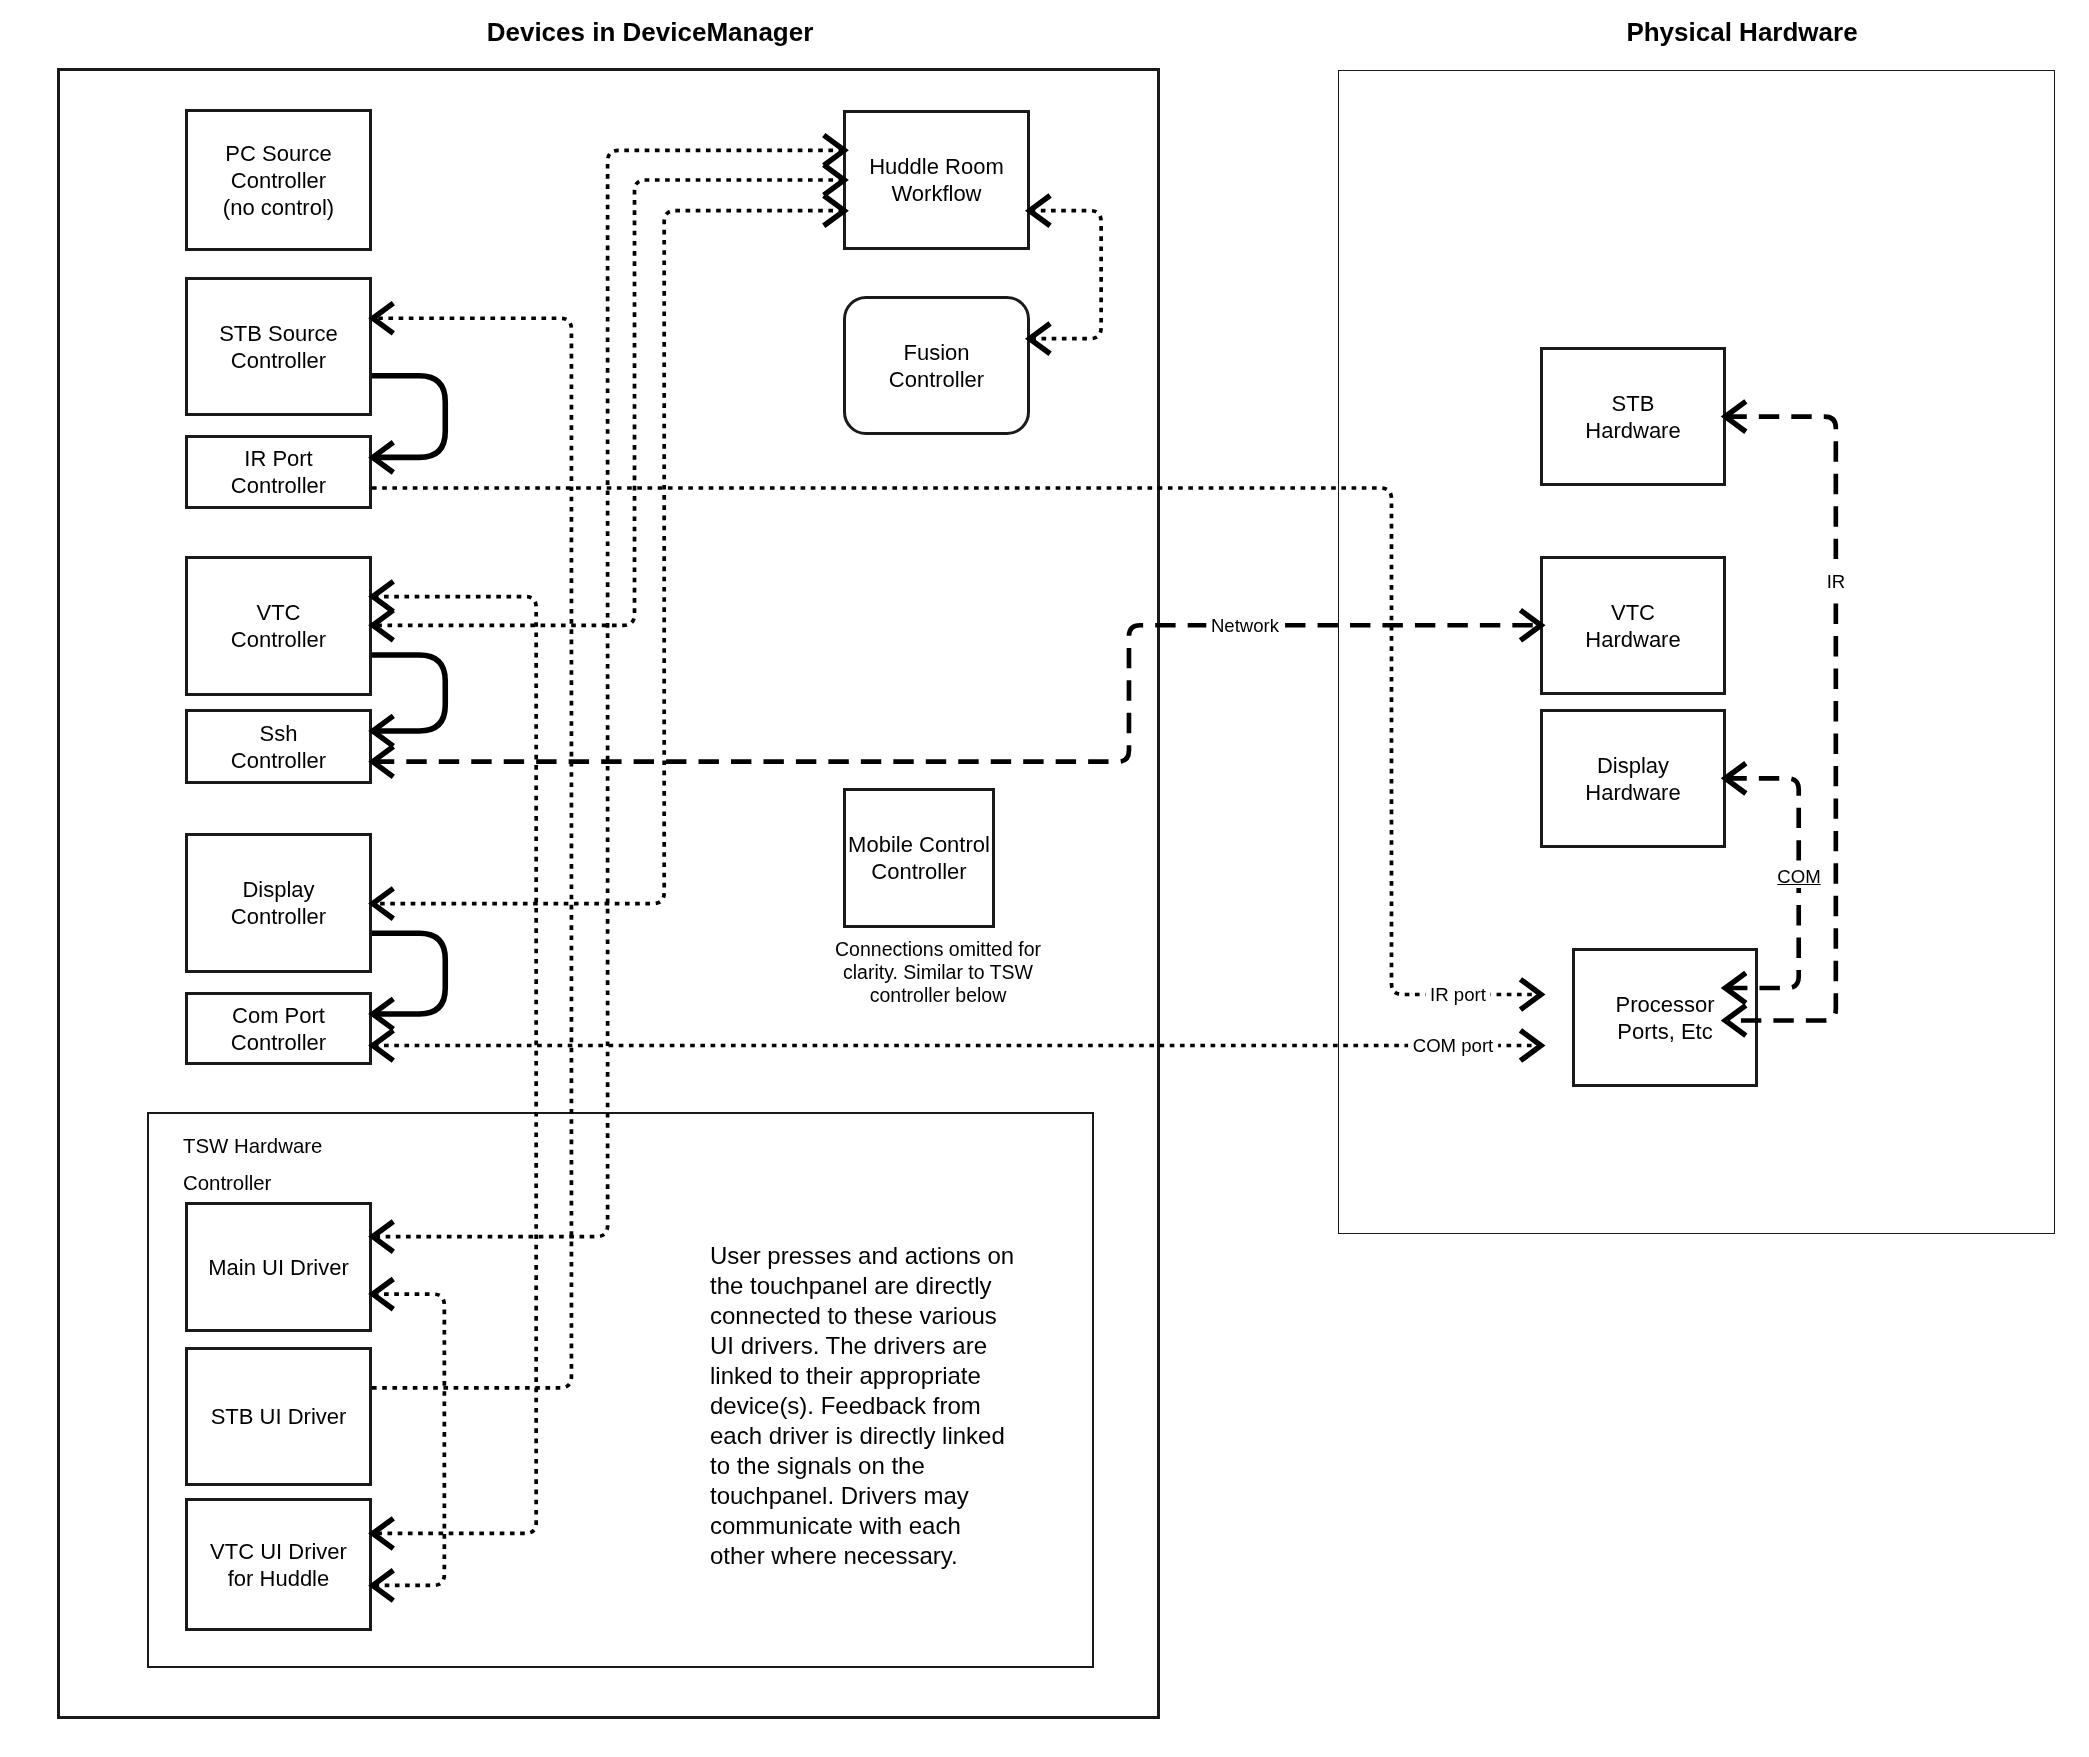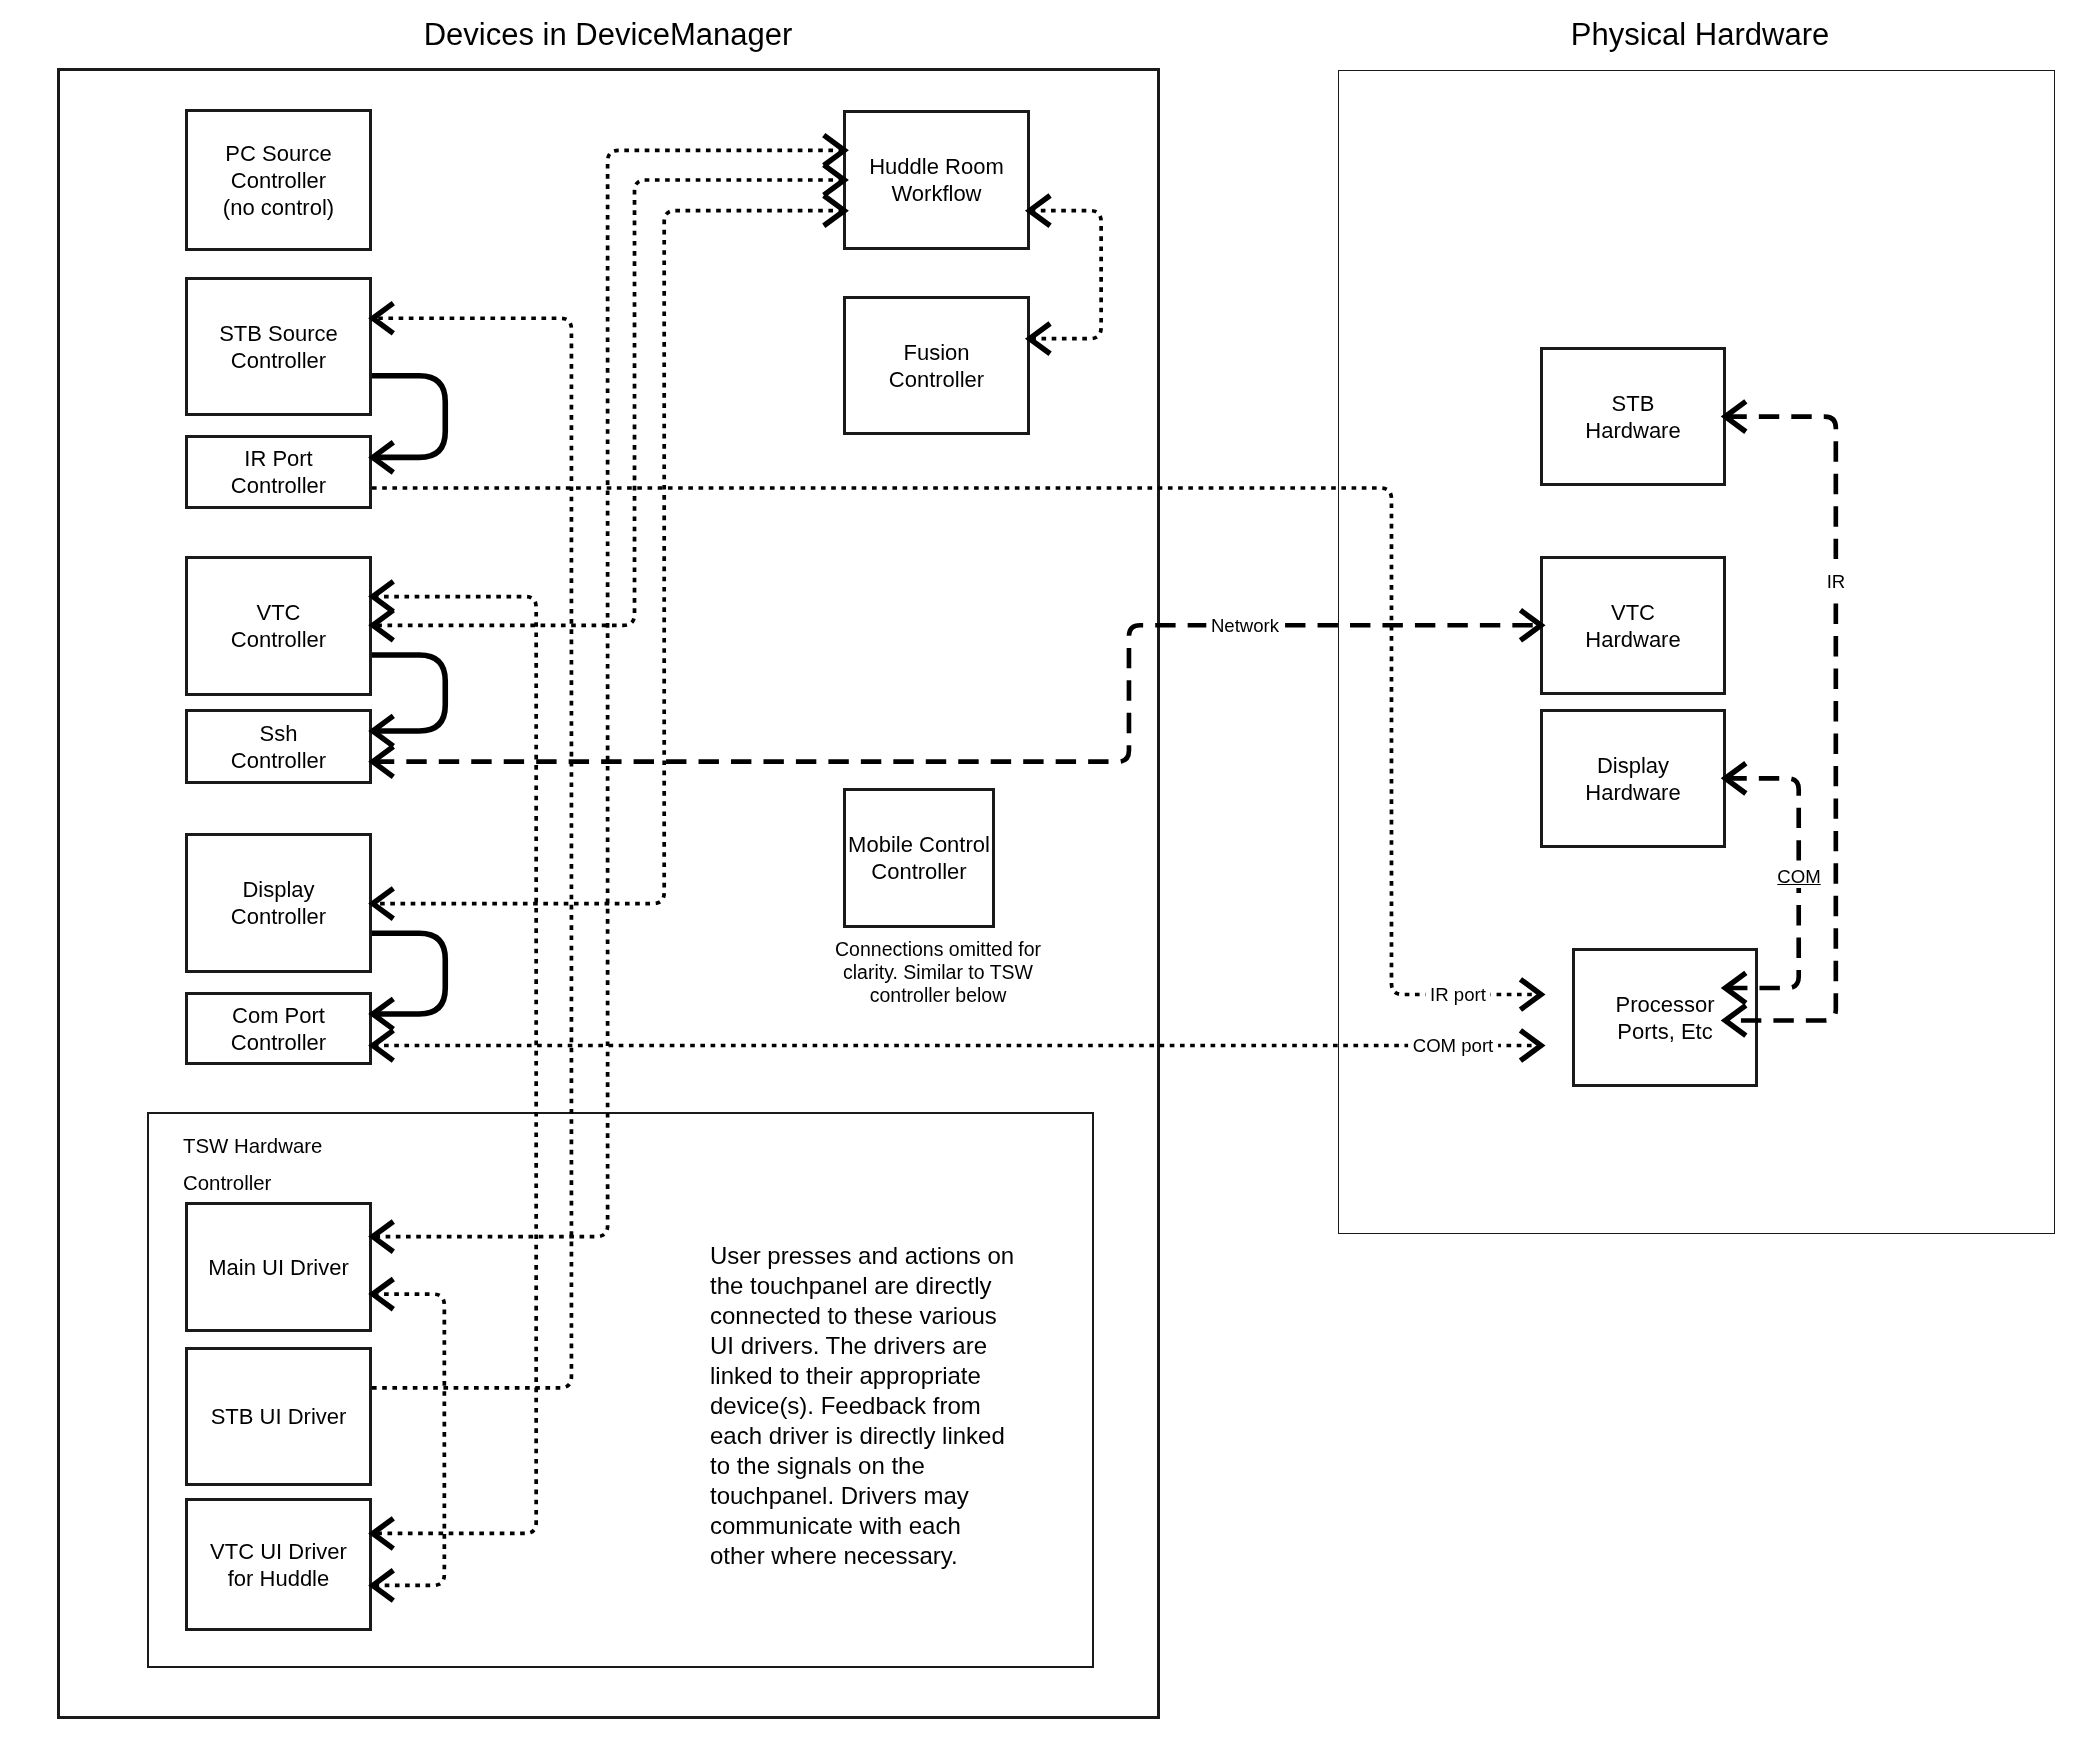--- a/index.html
+++ b/index.html
@@ -1,19 +1,19 @@
 <!DOCTYPE html>
 <html style="font-size:15px"><head>
 <meta charset="utf-8">
 <style>
   html,body{margin:0;padding:0;background:#fff;}
   #stage{position:relative;width:2090px;height:1758px;background:#fff;
          font-family:"Liberation Sans","DejaVu Sans",sans-serif;color:#000;overflow:hidden;}
-  .title{position:absolute;font-size:31px;font-weight:normal;white-space:nowrap;
-         transform:translateX(-50%);}
+  .title{position:absolute;font-size:26px;font-weight:bold;white-space:nowrap;
+         transform:translateX(-50%);margin-left:42px;}
   .outer{position:absolute;border:3.7px solid #1a1a1a;background:transparent;box-sizing:border-box;}
   .outer.ph{border-width:1.9px;}
   .outer.tsw{border-width:2.8px;}
   .box{position:absolute;border:3.7px solid #1a1a1a;background:#fff;box-sizing:border-box;
        display:flex;align-items:center;justify-content:center;text-align:center;
        font-size:22px;line-height:27px;white-space:pre-line;}
   .freelabel{position:absolute;font-size:20.4px;line-height:37px;white-space:pre-line;}
   .note{position:absolute;font-size:19.5px;line-height:23px;text-align:center;white-space:pre-line;
         transform:translateX(-50%);}
   .para{position:absolute;font-size:24px;line-height:30px;text-align:left;white-space:pre-line;}
@@ -49,21 +49,21 @@
   <div class="box" style="left:185px;top:556px;width:187px;height:140px;">VTC
 Controller</div>
   <div class="box" style="left:185px;top:709px;width:187px;height:75px;">Ssh
 Controller</div>
   <div class="box" style="left:185px;top:833px;width:187px;height:140px;">Display
 Controller</div>
   <div class="box" style="left:185px;top:992px;width:187px;height:73px;">Com Port
 Controller</div>
   <div class="box" style="left:843px;top:110px;width:187px;height:140px;">Huddle Room
 Workflow</div>
-  <div class="box" style="left:843px;top:296px;width:187px;height:139px;">Fusion
+  <div class="box" style="left:843px;top:296px;width:187px;height:139px;border-radius:23px;">Fusion
 Controller</div>
   <div class="box" style="left:843px;top:788px;width:152px;height:140px;">Mobile Control
 Controller</div>
   <div class="note" style="left:938px;top:938px;">Connections omitted for
 clarity. Similar to TSW
 controller below</div>
 
   <div class="box" style="left:185px;top:1202px;width:187px;height:130px;">Main UI Driver</div>
   <div class="box" style="left:185px;top:1347px;width:187px;height:139px;">STB UI Driver</div>
   <div class="box" style="left:185px;top:1498px;width:187px;height:133px;">VTC UI Driver

